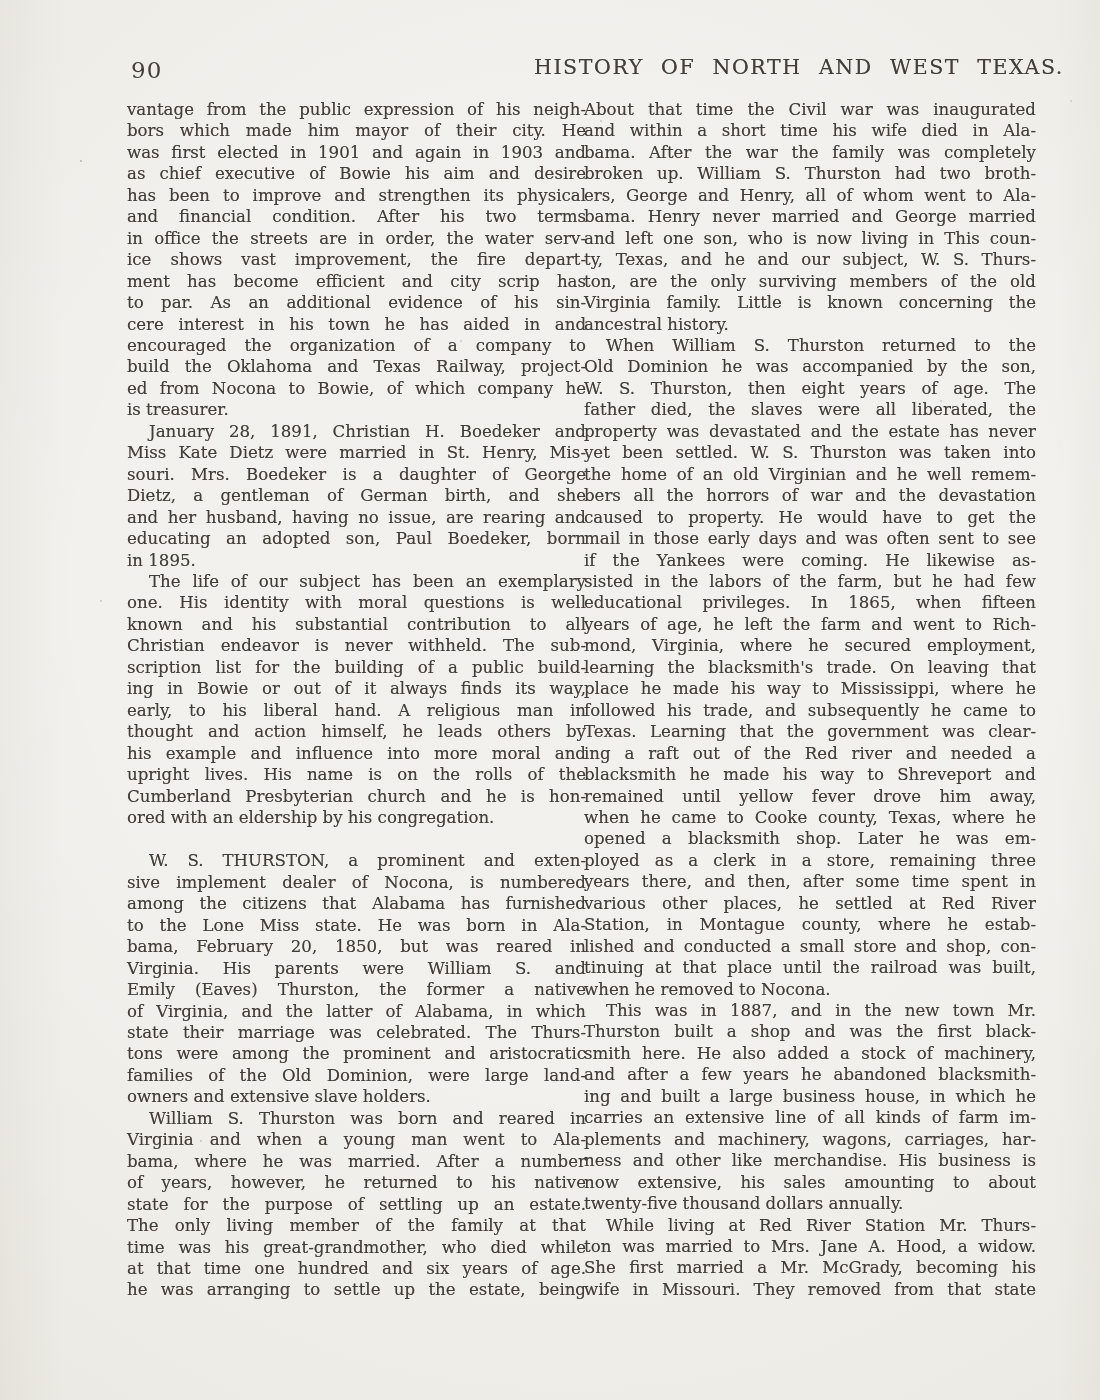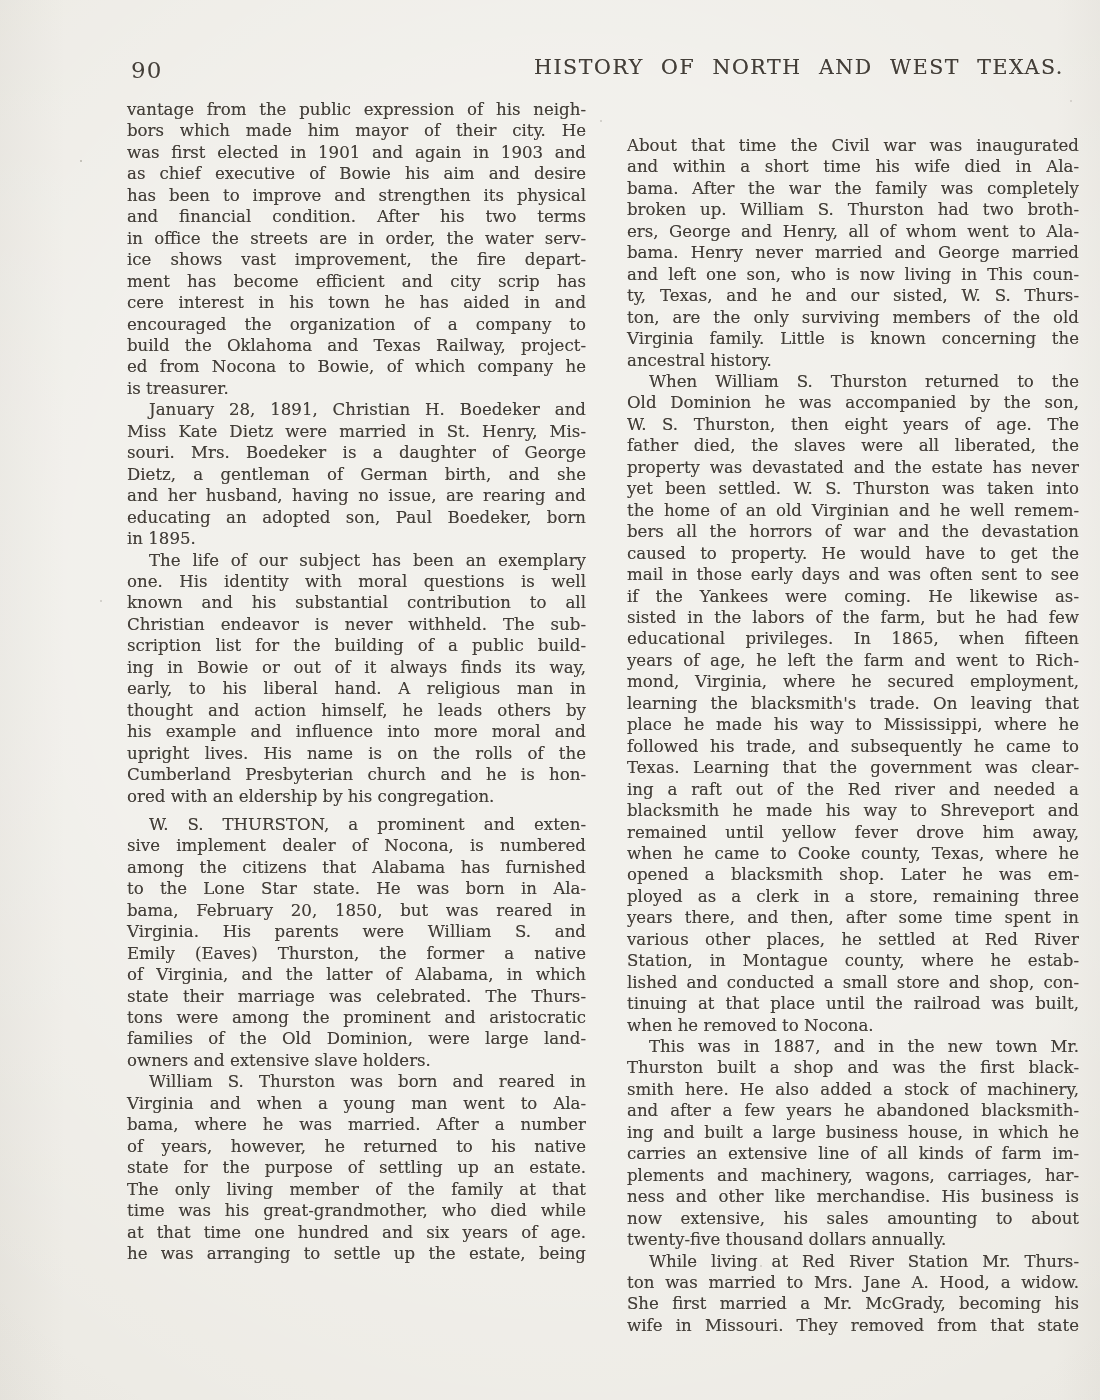--- a/index.html
+++ b/index.html
@@ -45,23 +45,23 @@
     text-align:right;
     font-size:20.5px; letter-spacing:1.6px; word-spacing:9px;
     text-shadow:0 0 0.5px rgba(62,56,48,0.55);
   }
   .column {
     position:absolute; top:99px;
     font-size:16.6px; line-height:21.45px;
     text-shadow:0 0 0.6px rgba(62,56,48,0.5);
   }
   #col-left  { left:127px; width:459px; }
-  #col-right { left:627px; width:452px;margin-top:36px; }
+  #col-right { left:584px; width:452px; }
   .para { margin:0; }
-  .para.space-before { margin-top:7px; }
+  .para.space-before { margin-top:22px; }
   .line {
     display:block;
     text-align:justify;
     text-align-last:justify;
   }
   .line.last { text-align-last:left; }
   .para.indent .line:first-child { text-indent:22px; }
 </style>
 </head>
 <body>
@@ -77,20 +77,21 @@
     <div class="para">
       <span class="line">vantage from the public expression of his neigh-</span>
       <span class="line">bors which made him mayor of their city. He</span>
       <span class="line">was first elected in 1901 and again in 1903 and</span>
       <span class="line">as chief executive of Bowie his aim and desire</span>
       <span class="line">has been to improve and strengthen its physical</span>
       <span class="line">and financial condition. After his two terms</span>
       <span class="line">in office the streets are in order, the water serv-</span>
       <span class="line">ice shows vast improvement, the fire depart-</span>
       <span class="line">ment has become efficient and city scrip has</span>
+      <span class="line">to par. As an additional evidence of his sin-</span>
       <span class="line">cere interest in his town he has aided in and</span>
       <span class="line">encouraged the organization of a company to</span>
       <span class="line">build the Oklahoma and Texas Railway, project-</span>
       <span class="line">ed from Nocona to Bowie, of which company he</span>
       <span class="line last">is treasurer.</span>
     </div>
     <div class="para indent">
       <span class="line">January 28, 1891, Christian H. Boedeker and</span>
       <span class="line">Miss Kate Dietz were married in St. Henry, Mis-</span>
       <span class="line">souri. Mrs. Boedeker is a daughter of George</span>
@@ -110,21 +111,21 @@
       <span class="line">thought and action himself, he leads others by</span>
       <span class="line">his example and influence into more moral and</span>
       <span class="line">upright lives. His name is on the rolls of the</span>
       <span class="line">Cumberland Presbyterian church and he is hon-</span>
       <span class="line last">ored with an eldership by his congregation.</span>
     </div>
     <div class="para indent space-before">
       <span class="line">W. S. THURSTON, a prominent and exten-</span>
       <span class="line">sive implement dealer of Nocona, is numbered</span>
       <span class="line">among the citizens that Alabama has furnished</span>
-      <span class="line">to the Lone Star state. He was born in Ala-</span>
+      <span class="line">to the Lone Miss state. He was born in Ala-</span>
       <span class="line">bama, February 20, 1850, but was reared in</span>
       <span class="line">Virginia. His parents were William S. and</span>
       <span class="line">Emily (Eaves) Thurston, the former a native</span>
       <span class="line">of Virginia, and the latter of Alabama, in which</span>
       <span class="line">state their marriage was celebrated. The Thurs-</span>
       <span class="line">tons were among the prominent and aristocratic</span>
       <span class="line">families of the Old Dominion, were large land-</span>
       <span class="line last">owners and extensive slave holders.</span>
     </div>
     <div class="para indent">
@@ -142,21 +143,21 @@
 
 <div class="column" id="col-right">
     <div class="para">
       <span class="line">About that time the Civil war was inaugurated</span>
       <span class="line">and within a short time his wife died in Ala-</span>
       <span class="line">bama. After the war the family was completely</span>
       <span class="line">broken up. William S. Thurston had two broth-</span>
       <span class="line">ers, George and Henry, all of whom went to Ala-</span>
       <span class="line">bama. Henry never married and George married</span>
       <span class="line">and left one son, who is now living in This coun-</span>
-      <span class="line">ty, Texas, and he and our sisted, W. S. Thurs-</span>
+      <span class="line">ty, Texas, and he and our subject, W. S. Thurs-</span>
       <span class="line">ton, are the only surviving members of the old</span>
       <span class="line">Virginia family. Little is known concerning the</span>
       <span class="line last">ancestral history.</span>
     </div>
     <div class="para indent">
       <span class="line">When William S. Thurston returned to the</span>
       <span class="line">Old Dominion he was accompanied by the son,</span>
       <span class="line">W. S. Thurston, then eight years of age. The</span>
       <span class="line">father died, the slaves were all liberated, the</span>
       <span class="line">property was devastated and the estate has never</span>

